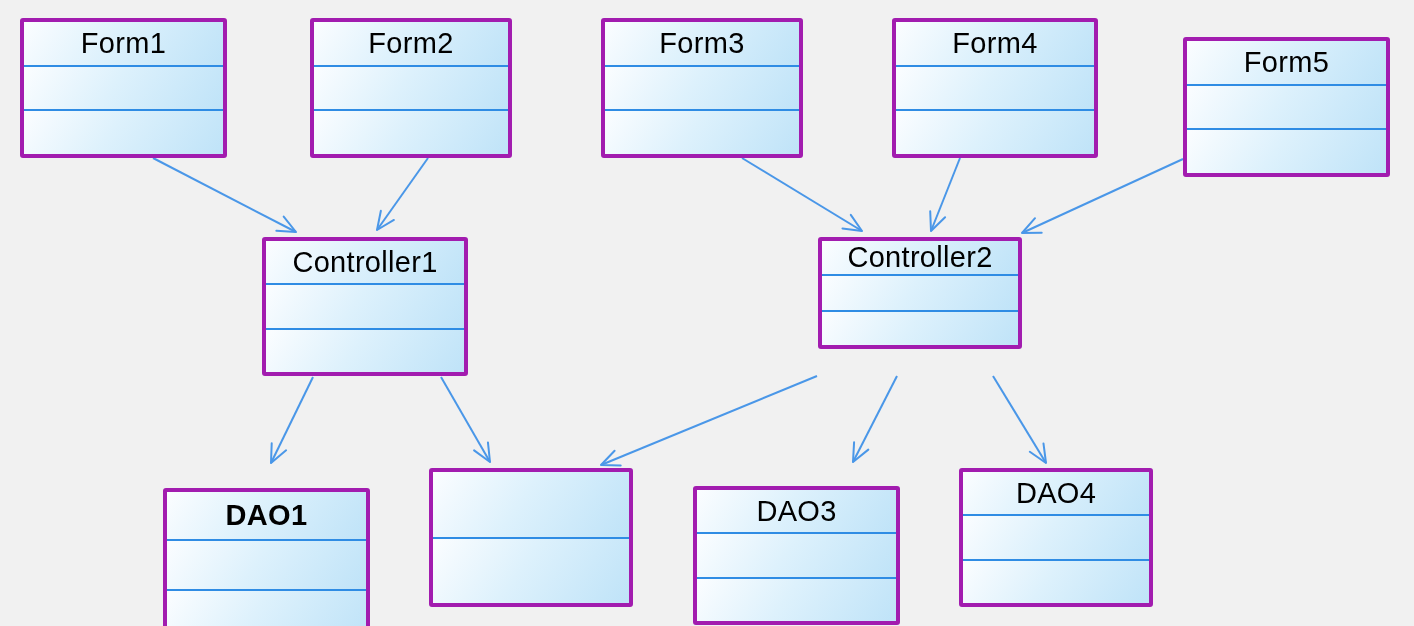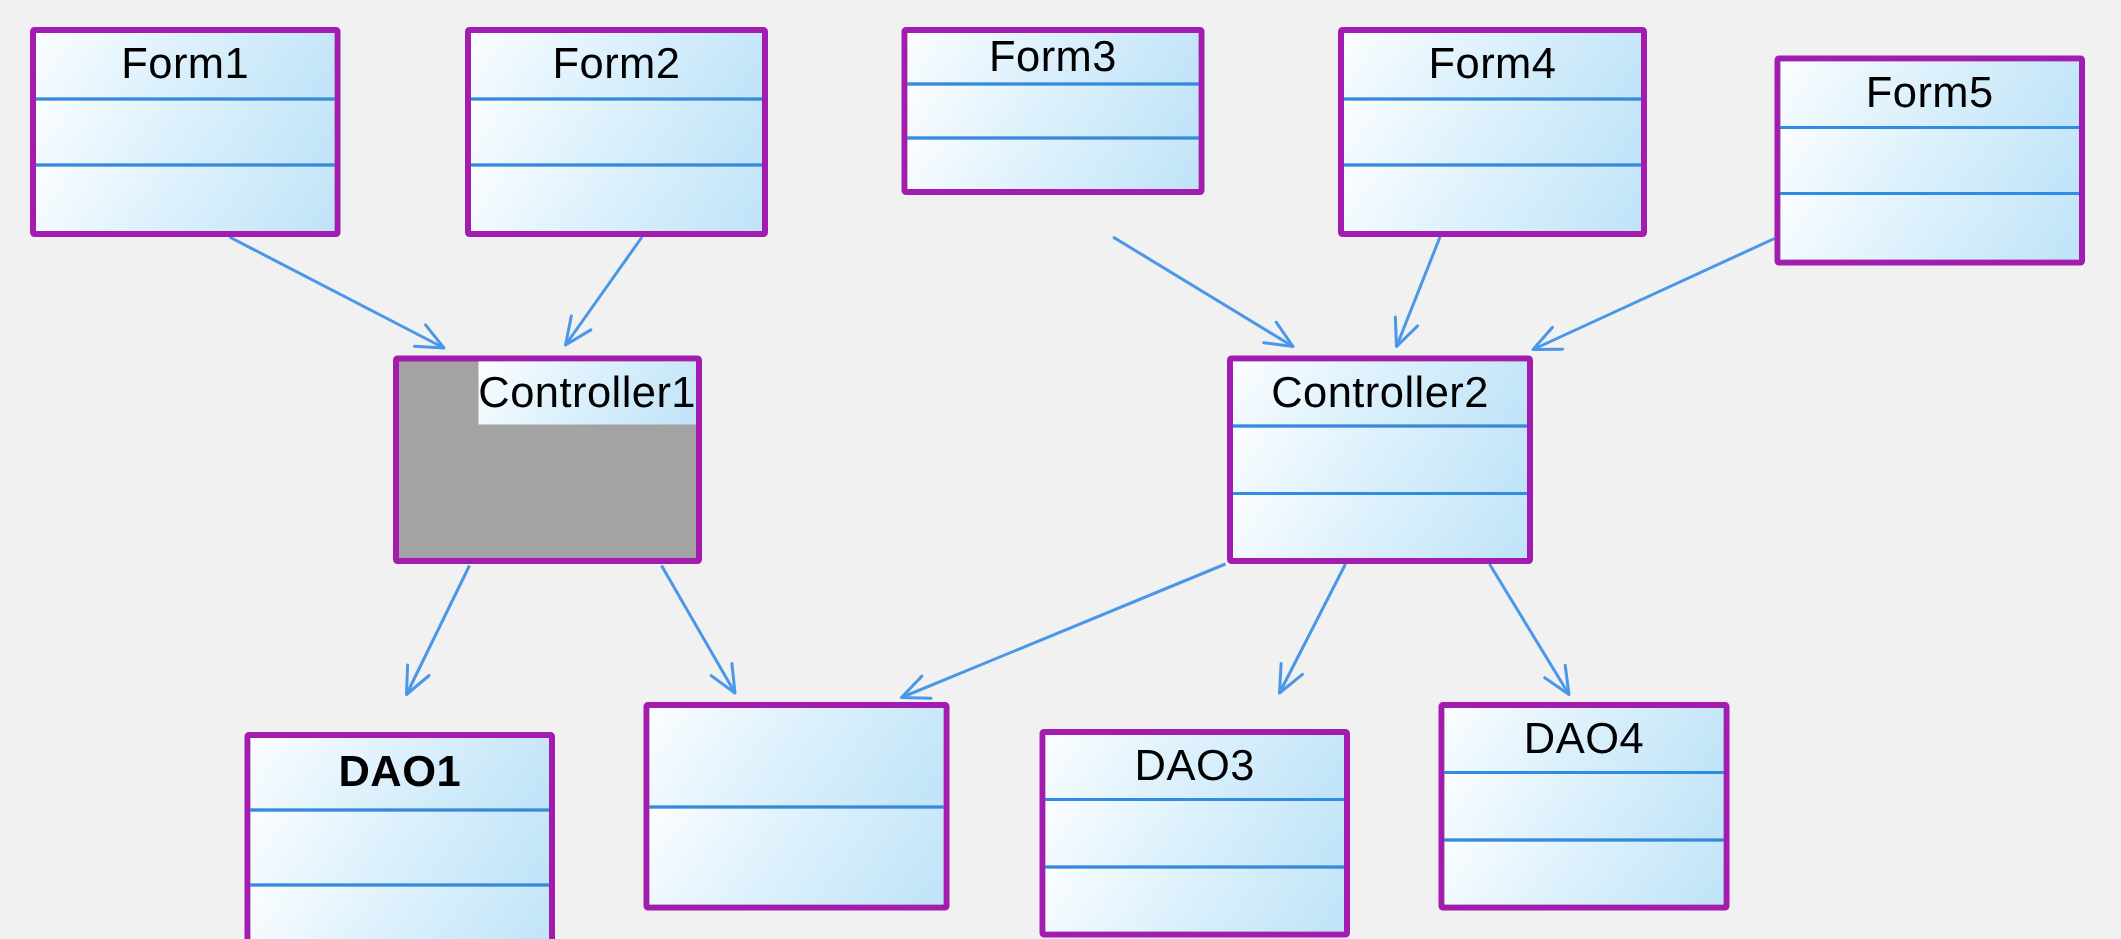--- a/index.html
+++ b/index.html
@@ -80,21 +80,21 @@
   </div>
 
   <div class="node" style="left: 310px; top: 18px; width: 202px; height: 140px; text-align: center;">
     <div class="compartment title-compartment">
       <span>Form2</span>
     </div>
     <div class="compartment"></div>
     <div class="compartment"></div>
   </div>
 
-  <div class="node" style="left: 601px; top: 18px; width: 202px; height: 112px;">
+  <div class="node" style="left: 601px; top: 18px; width: 202px; height: 140px;">
     <div class="compartment title-compartment">
       <span>Form3</span>
     </div>
     <div class="compartment"></div>
     <div class="compartment"></div>
   </div>
 
   <div class="node" style="left: 892px; top: 18px; width: 206px; height: 140px;">
     <div class="compartment title-compartment">
       <span>Form4</span>
@@ -104,29 +104,29 @@
   </div>
 
   <div class="node" style="left: 1183px; top: 18px; width: 207px; height: 140px; margin-top: 19px;">
     <div class="compartment title-compartment">
       <span>Form5</span>
     </div>
     <div class="compartment"></div>
     <div class="compartment"></div>
   </div>
 
-  <div class="node" style="left: 262px; top: 237px; width: 206px; height: 139px; align-items: flex-end;">
+  <div class="node" style="left: 262px; top: 237px; width: 206px; height: 139px;">
     <div class="compartment title-compartment">
       <span>Controller1</span>
     </div>
     <div class="compartment"></div>
     <div class="compartment"></div>
   </div>
 
-  <div class="node" style="left: 818px; top: 237px; width: 204px; height: 139px;">
+  <div class="node" style="left: 818px; top: 237px; width: 204px; height: 112px;">
     <div class="compartment title-compartment">
       <span>Controller2</span>
     </div>
     <div class="compartment"></div>
     <div class="compartment"></div>
   </div>
 
   <div class="node" style="left: 163px; top: 488px; width: 207px; height: 154px; font-weight: bold;">
     <div class="compartment title-compartment">
       <span>DAO1</span>

